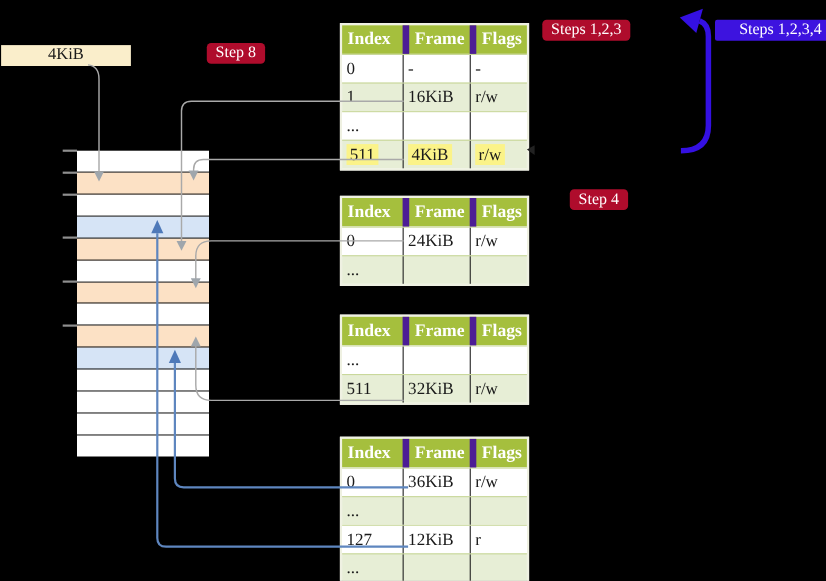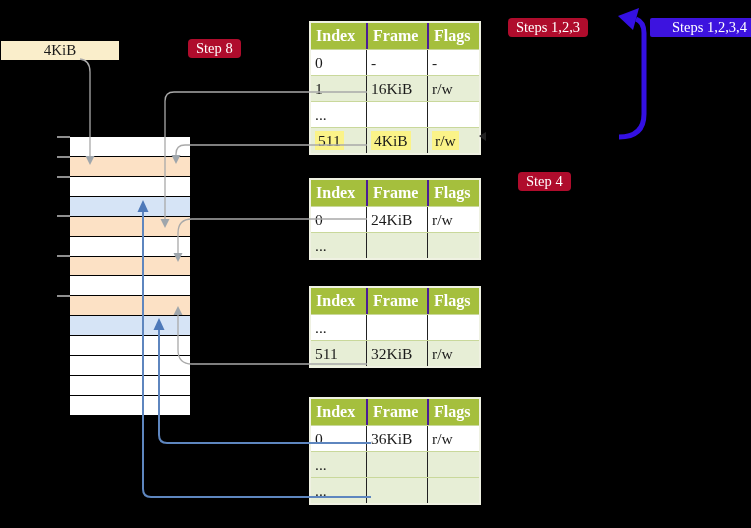--- a/index.html
+++ b/index.html
@@ -19,21 +19,21 @@
 
   
   .plabel{
     position:absolute;height:17px;line-height:17px;
     background:var(--crimson);color:#fff;
     font-size:14.5px;padding:1px 8px;border-radius:4px;
     white-space:nowrap;
   }
   .plabel.blue{background:var(--blue-violet);border-radius:2px;padding:1px 22px;}
   #label-step0{left:188px;top:39px;}
-  #label-steps123{left:508px;top:18px;}
+  #label-steps123{left:493px;top:18px;}
   #label-steps1234{left:650px;top:18px;}
   #label-step4{left:518px;top:172px;}
 
   
   #memory-column{
     left:70px;top:137px;width:120px;height:278px;
     display:flex;flex-direction:column;
   }
   .mrow{flex:1;border-bottom:1px solid #000;}
   .mrow:last-child{border-bottom:none;}
@@ -50,21 +50,21 @@
     box-sizing:border-box;background:#fff;
   }
   .trow{
     display:grid;grid-template-columns:55px 61px 1fr;
     height:26px;box-sizing:border-box;
   }
   .trow + .trow{border-top:1px solid var(--row-separator);}
   .thead{background:var(--table-header-green);}
   .thead .cell{
     color:#fff;font-weight:bold;font-size:16px;line-height:25px;
-    padding-left:5px;border-left:2px solid #4c1d95;
+    padding-left:5px;border-left:6px solid #4c1d95;
   }
   .thead .cell:first-child{border-left:none;}
   .tbody-row .cell{
     font-size:15.5px;line-height:25px;padding-left:4px;
     color:var(--text-dark);border-left:1px solid #222;
     overflow:hidden;white-space:nowrap;
   }
   .tbody-row .cell:first-child{border-left:none;}
   .shade-white{background:var(--table-row-white);}
   .shade-green{background:var(--table-row-green);}
@@ -188,20 +188,25 @@
     <div class="trow tbody-row shade-white">
       <div class="cell">0</div>
       <div class="cell">36KiB</div>
       <div class="cell">r/w</div>
     </div>
     <div class="trow tbody-row shade-green">
       <div class="cell">...</div>
       <div class="cell"></div>
       <div class="cell"></div>
     </div>
+    <div class="trow tbody-row shade-white">
+      <div class="cell">127</div>
+      <div class="cell">12KiB</div>
+      <div class="cell">r</div>
+    </div>
     <div class="trow tbody-row shade-green">
       <div class="cell">...</div>
       <div class="cell"></div>
       <div class="cell"></div>
     </div>
   </div>
 
 <svg id="arrows" width="751" height="528">
 
   <g>

